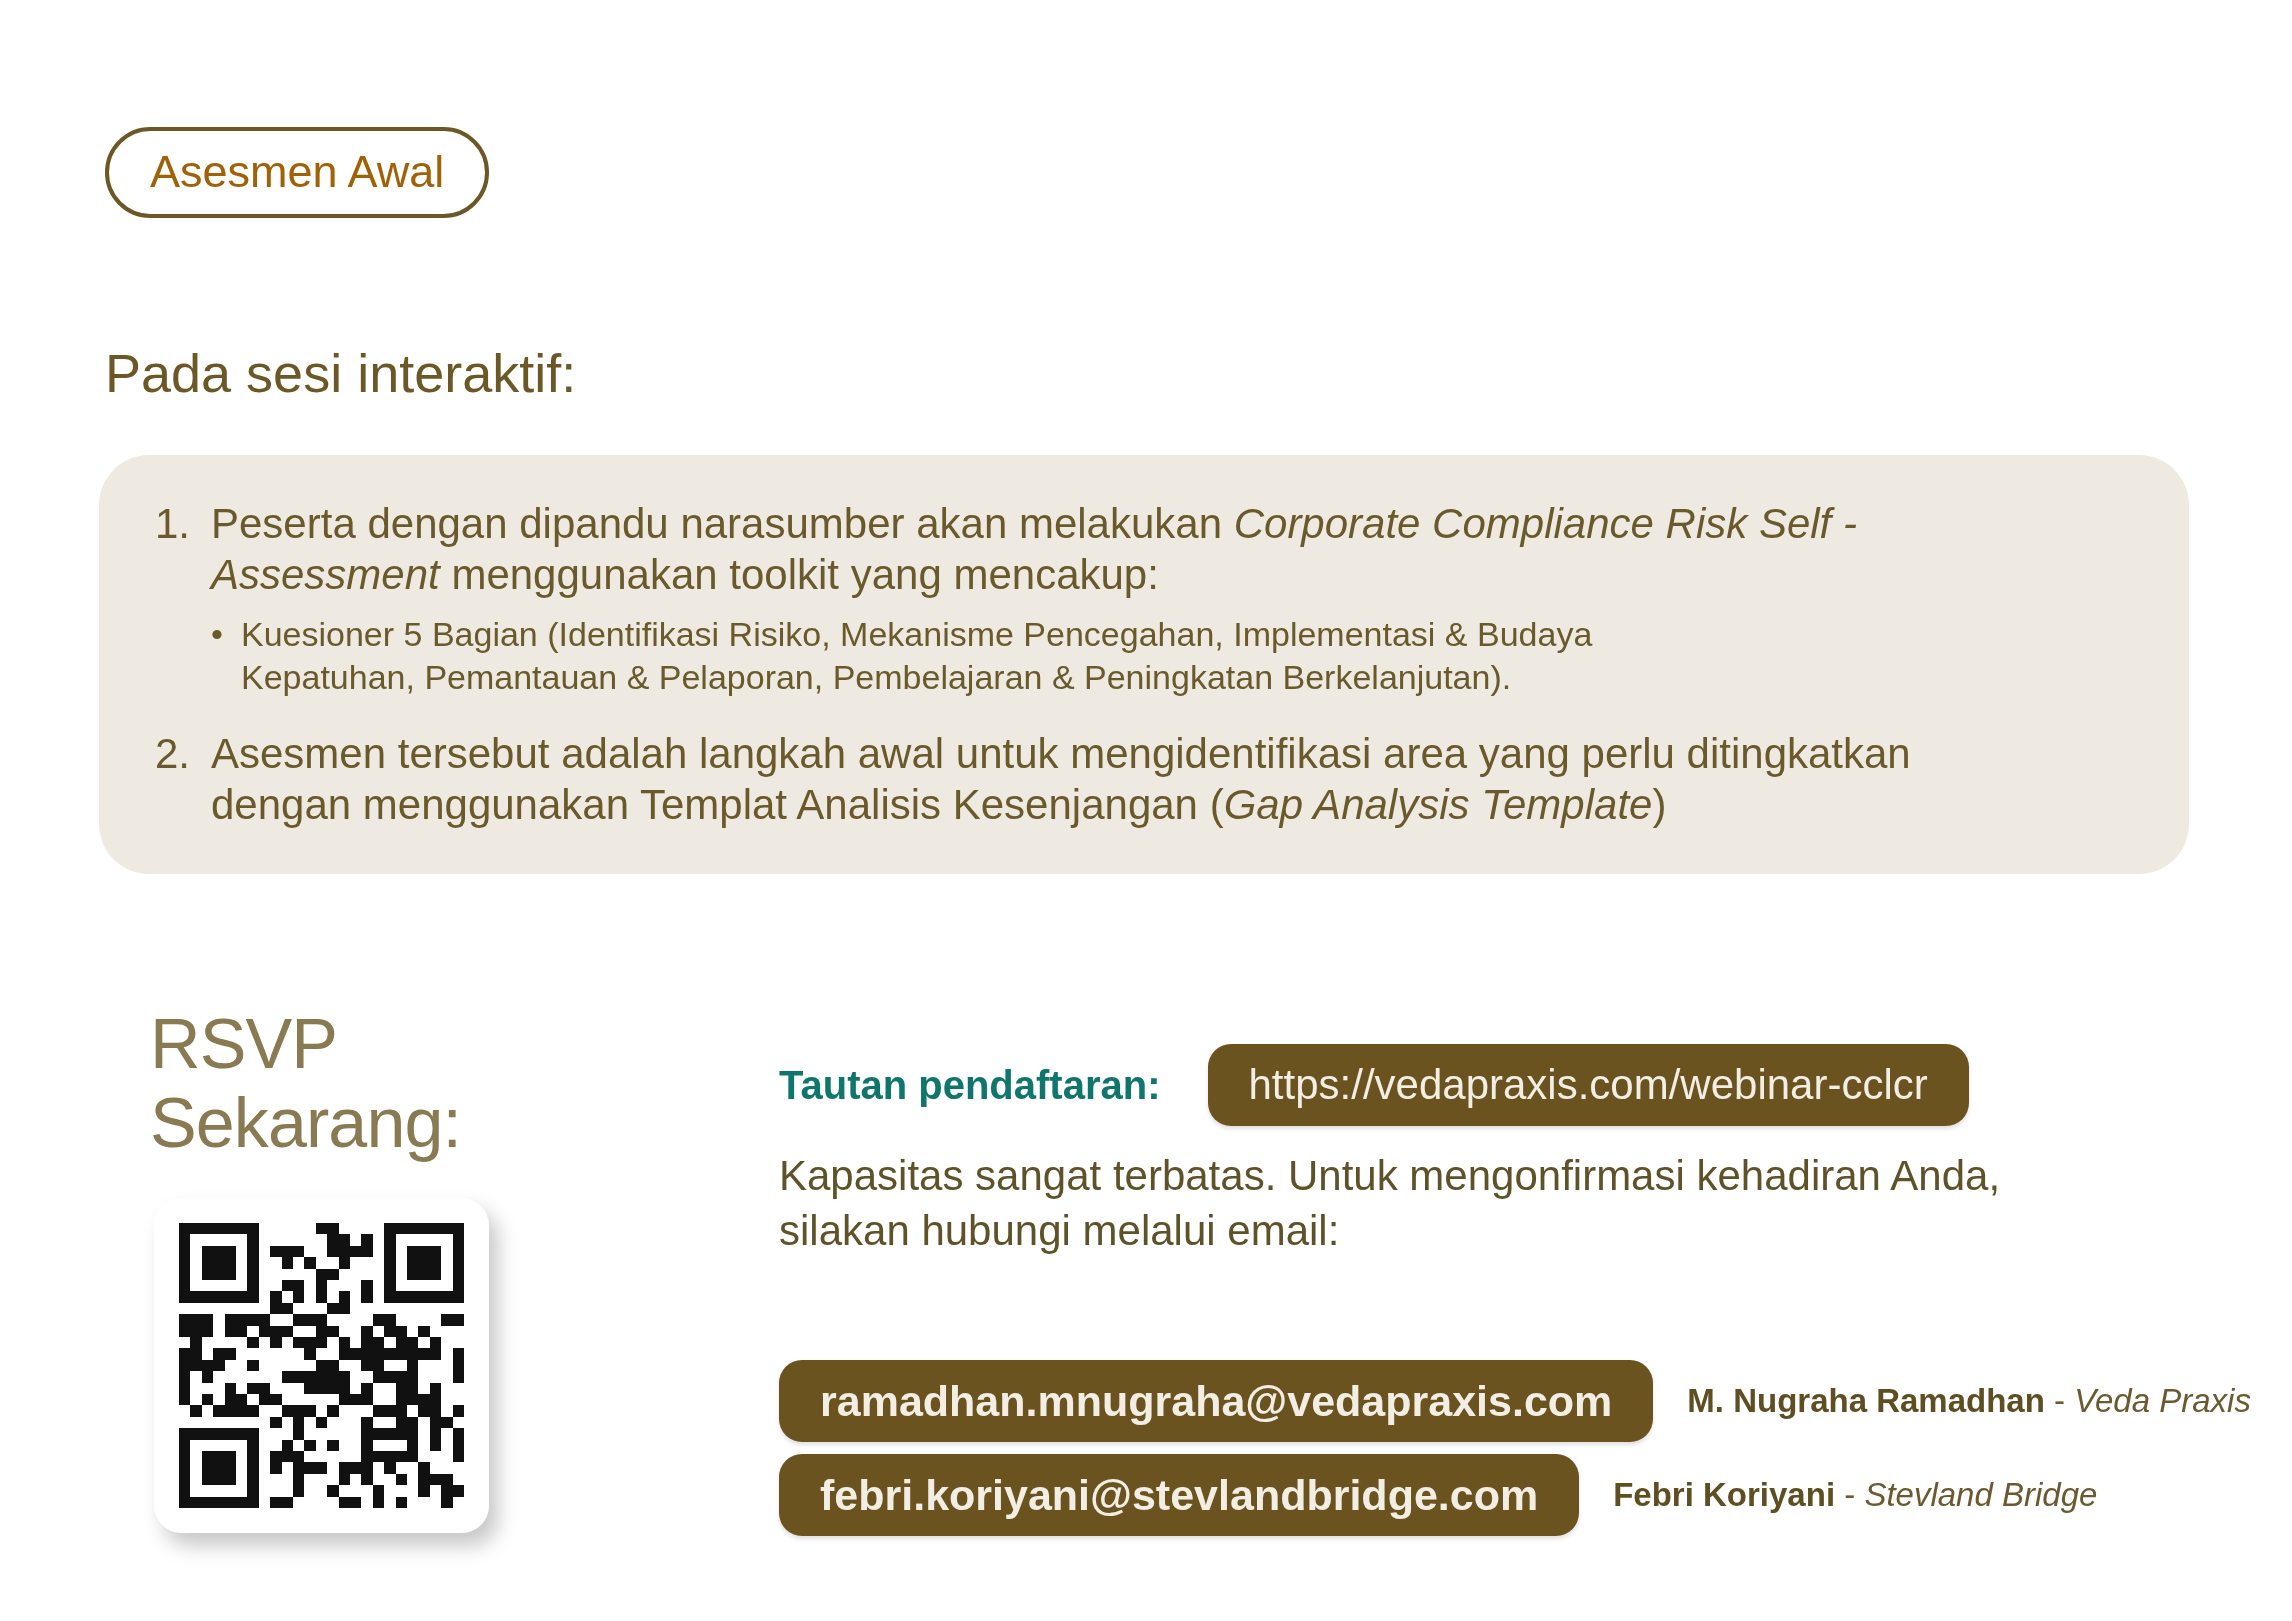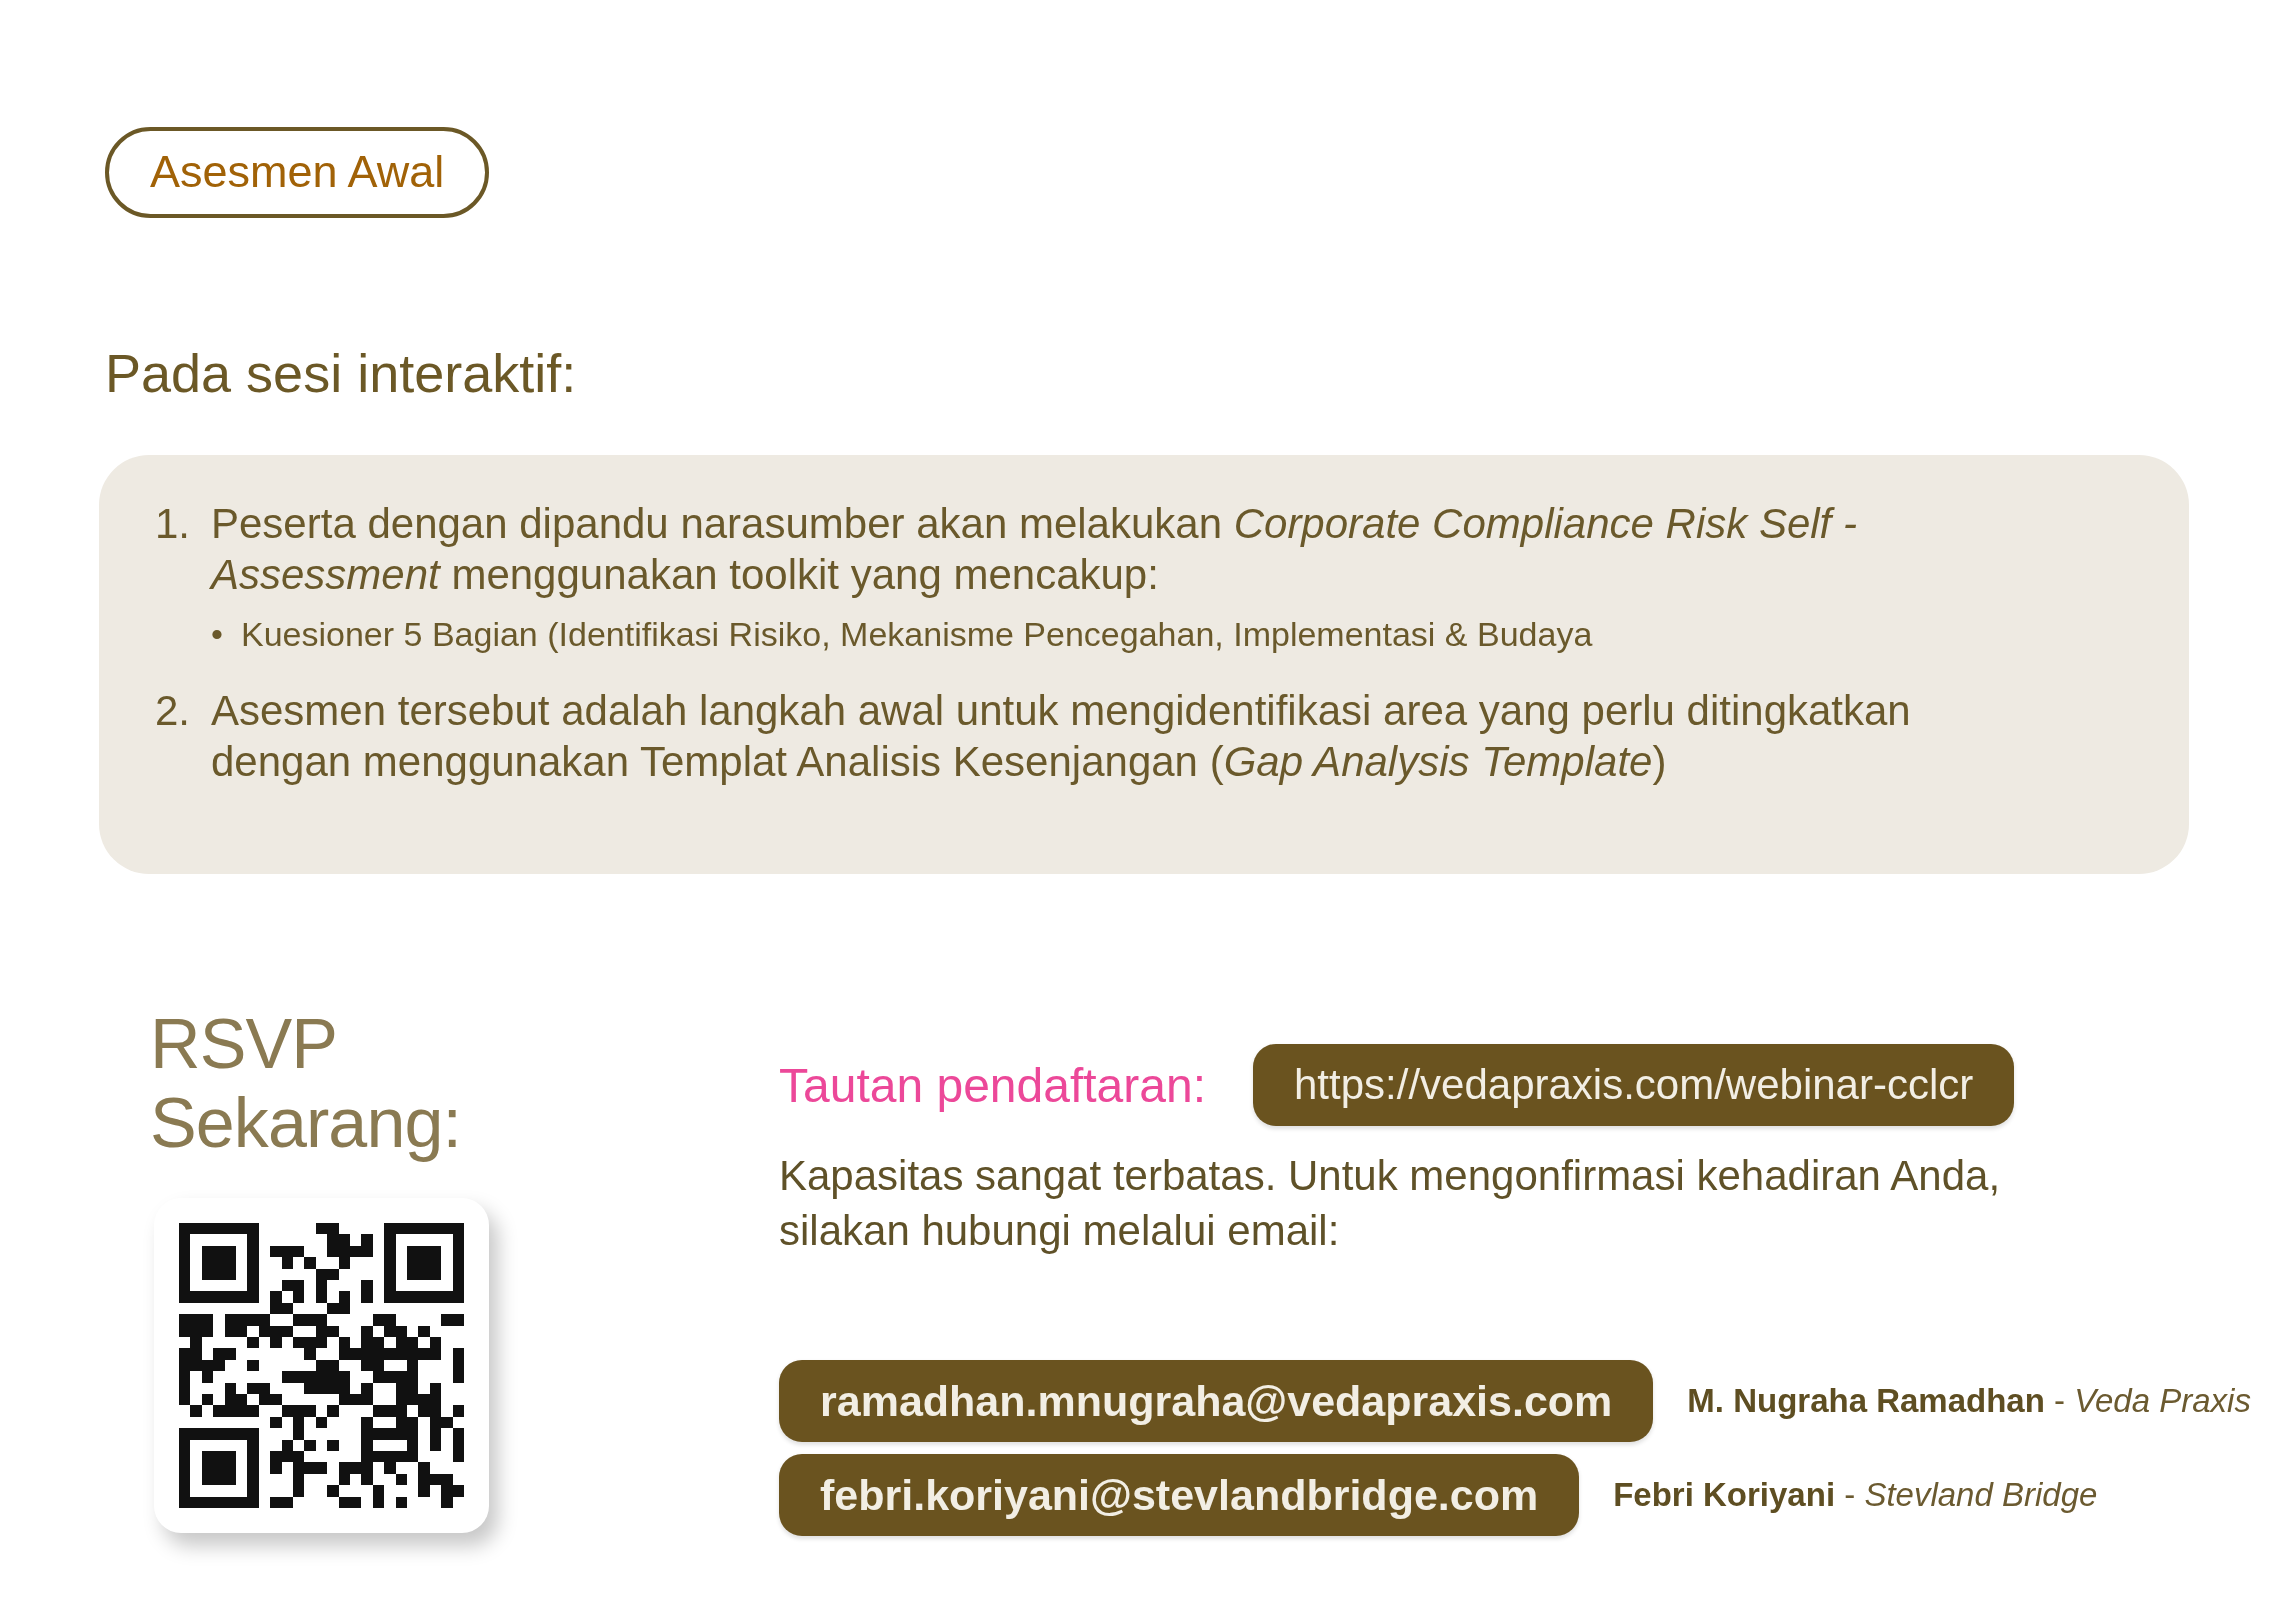--- a/index.html
+++ b/index.html
@@ -38,21 +38,21 @@
         background:#ffffff;border-radius:27px;
         box-shadow:9px 12.5px 19.7px rgba(0,0,0,0.22);
         display:flex;align-items:center;justify-content:center;}
   .qr-card svg{display:block;}
 
   
   .pill{background:#6a531f;color:#f2eee4;border-radius:23px;
         font-weight:700;white-space:nowrap;display:inline-flex;align-items:center;
         box-shadow:0 2.7px 4.5px rgba(0,0,0,0.12);text-decoration:none;}
   .reg-row{position:absolute;left:779px;top:1044px;height:82px;display:flex;align-items:center;}
-  .reg-label{color:#ec4899;font-size:48px;font-weight:400;white-space:nowrap;}
+  .reg-label{color:#0f766e;font-size:40px;font-weight:700;white-space:nowrap;}
   .reg-pill{margin-left:47px;height:82px;padding:0 41px;font-size:42px;font-weight:400;}
 
   .note{position:absolute;left:779px;top:1148px;color:#5f5128;
         font-size:42px;line-height:55px;}
 
   .contact-row{position:absolute;left:779px;height:82px;display:flex;align-items:center;}
   .contact-row.c0{top:1265px;}
   .contact-row.c1{top:1360px;}
   .contact-row.c2{top:1454px;}
   .email-pill{height:82px;padding:0 41px;font-size:43px;}
@@ -75,20 +75,21 @@
   <div class="info-box">
     <div class="li-row">
       <span class="li-num">1.</span>
       <div class="li-body">
         <span>Peserta dengan dipandu narasumber akan melakukan </span><span class="it">Corporate Compliance Risk Self -</span><br>
         <span class="it">Assessment</span><span> menggunakan toolkit yang mencakup:</span>
         <div class="bullet-row">
           <span class="bullet-dot">•</span>
           <div>
             <span>Kuesioner 5 Bagian (Identifikasi Risiko, Mekanisme Pencegahan, Implementasi &amp; Budaya</span><br>
+            <span>Kepatuhan, Pemantauan &amp; Pelaporan, Pembelajaran &amp; Peningkatan Berkelanjutan).</span>
           </div>
         </div>
       </div>
     </div>
     <div class="li-row item2">
       <span class="li-num">2.</span>
       <div class="li-body">
         <span>Asesmen tersebut adalah langkah awal untuk mengidentifikasi area yang perlu ditingkatkan</span><br>
         <span>dengan menggunakan Templat Analisis Kesenjangan (</span><span class="it">Gap Analysis Template</span><span>)</span>
       </div>

